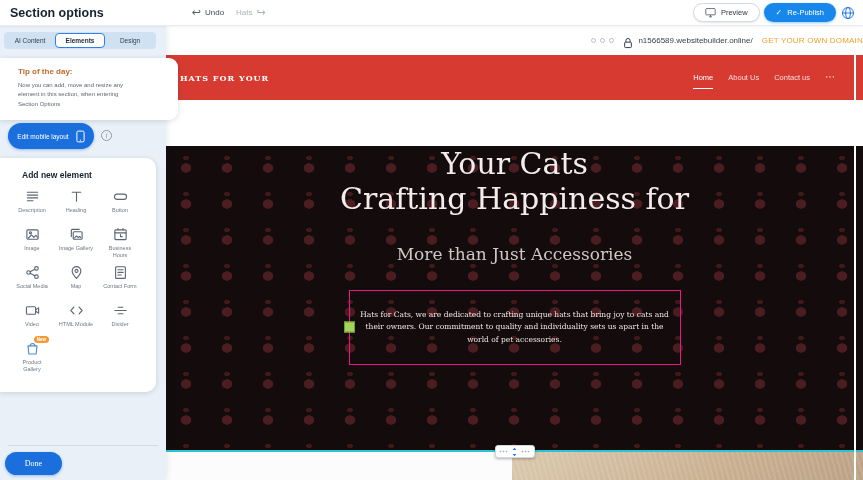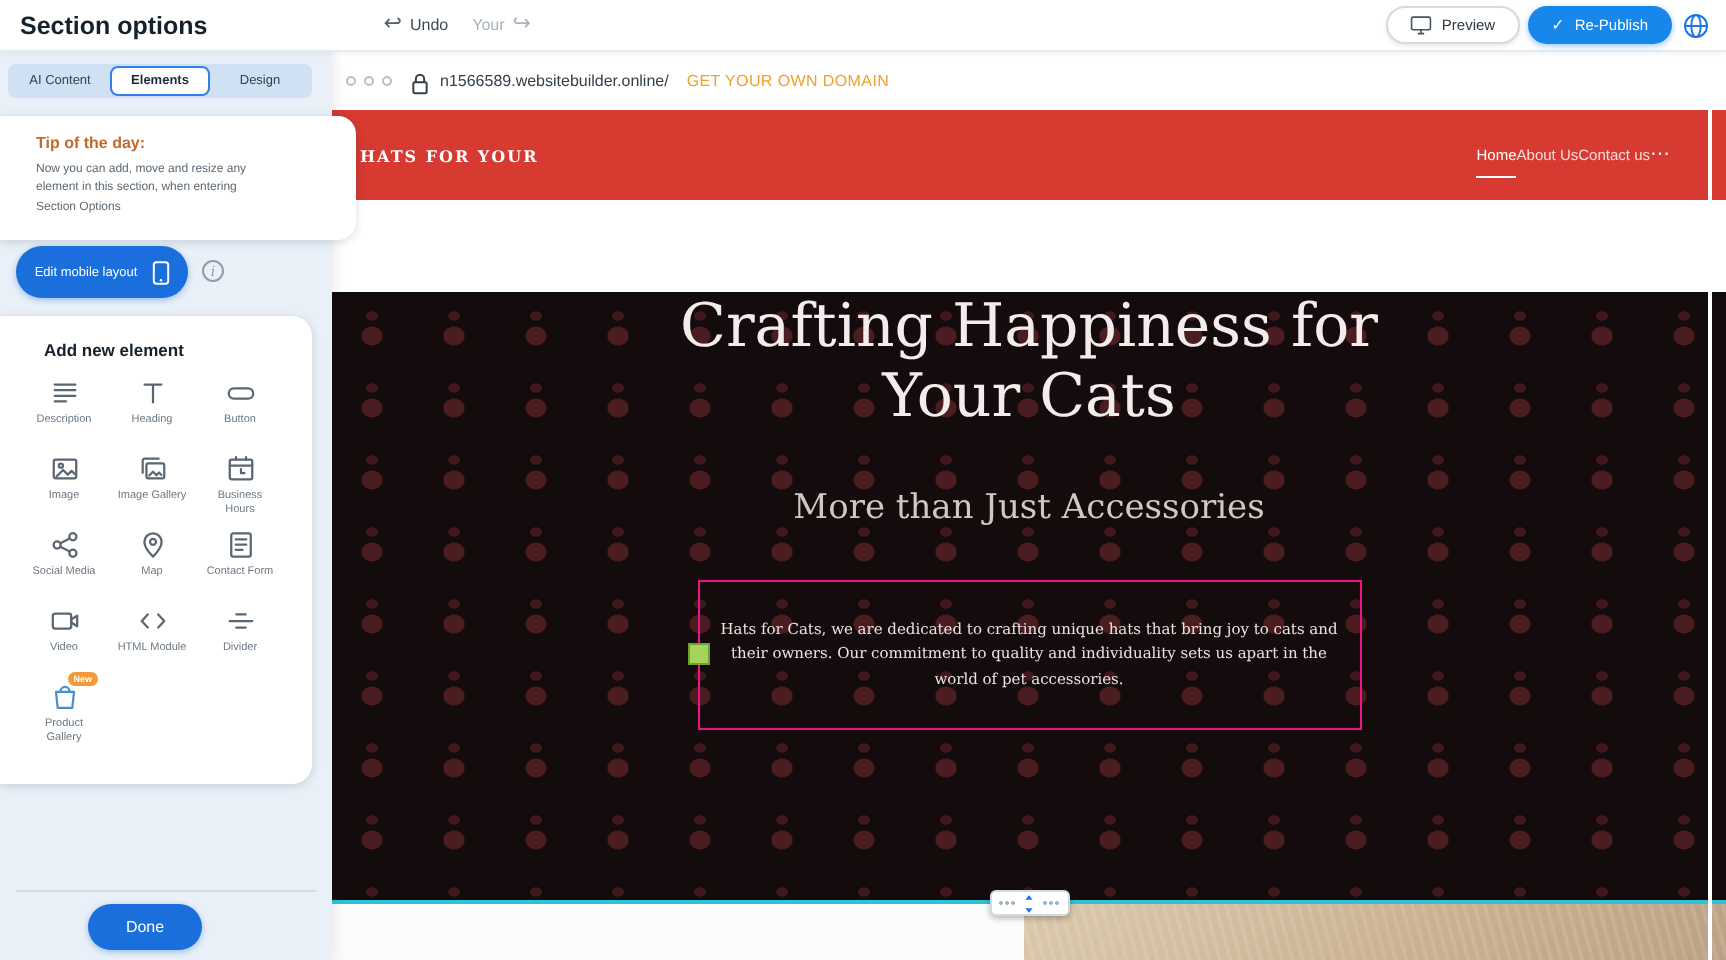--- a/index.html
+++ b/index.html
@@ -60,38 +60,38 @@
   .el-cell svg { width:15px; height:15px; stroke:#5a6672; fill:none; stroke-width:1.2;
                  stroke-linecap:round; stroke-linejoin:round; }
   .el-cell svg.blue { stroke:#4a8fd3; }
   .el-label { font-size:5.5px; color:#6d7984; margin-top:3px; text-align:center; line-height:1.3; max-width:36px; }
   .el-badge { position:absolute; top:-5px; right:4px; background:#f29a38; color:#fff; font-size:4.5px;
               padding:1px 3px; border-radius:5px; font-weight:bold; }
 
   .side-divider { position:absolute; left:8px; right:8px; top:419px; height:1px; background:#d3dae0; }
   .done-btn { position:absolute; left:5px; top:426px; width:57px; height:23px; border-radius:12px;
               border:none; background:#1a6fdd; color:#fff; font-size:8px; cursor:pointer;
-              box-shadow:0 1px 3px rgba(26,111,221,.4); font-family:Liberation Sans, sans-serif;margin-left:39px; }
+              box-shadow:0 1px 3px rgba(26,111,221,.4); font-family:Liberation Serif, serif; }
 
   
   .main { position:absolute; left:166px; top:26px; right:0; bottom:0; background:#fff; }
   .browser-bar { position:absolute; left:0; top:0; right:0; height:29px; background:#fff;
-                 display:flex; align-items:center; padding-left:7px; }
+                 display:flex; align-items:center; padding-left:7px;justify-content:flex-end; }
   .win-dot { width:5px; height:5px; border-radius:50%; border:1px solid #b6c0c9; margin-right:4px; }
   .lock { margin-left:5px; width:10px; height:12px; }
   .lock svg { width:10px; height:12px; stroke:#343f49; fill:none; stroke-width:1.2; }
   .url-text { font-size:8px; color:#333f49; margin-left:5px; }
   .domain-cta { font-size:8px; font-weight:normal; color:#f0a12c; margin-left:9px; letter-spacing:.2px; cursor:pointer; }
 
   .site { position:absolute; left:0; top:29px; right:0; bottom:0; overflow:hidden; }
   .site-header { position:relative; height:45px; background:#d63a31; }
   .site-logo { position:absolute; left:14px; top:50%; transform:translateY(-50%);
                font-family:"DejaVu Serif", serif; font-size:8px; font-weight:bold; color:#fff;
                letter-spacing:1px; cursor:pointer; }
-  .site-nav { position:absolute; right:28px; top:0; height:100%; display:flex; align-items:center; }
+  .site-nav { position:absolute; right:28px; top:0; height:100%; display:flex; align-items:center; gap:15px; }
   .nav-item { font-size:7.5px; color:rgba(255,255,255,.82); padding-bottom:6px; margin-top:6px;
               border-bottom:1.5px solid transparent; cursor:pointer; }
   .nav-item.active { color:#fff; border-bottom-color:#fff; }
   .nav-more { font-size:10px; color:rgba(255,255,255,.9); cursor:pointer; margin-top:-2px; }
 
   .hero { position:relative; height:306px; border-bottom:2px solid #2bc4d4;
           background-color:#140b0c;
           background-image:
             radial-gradient(9px 8px at 20px 22px, #4b1d20 55%, rgba(75,29,32,0) 62%),
             radial-gradient(5px 4px at 20px 12px, #41181b 55%, rgba(65,24,27,0) 62%);
@@ -128,21 +128,21 @@
 <div class="app">
 
   <header class="topbar">
     <div class="tb-title">Section options</div>
     <div class="tb-history">
       <button class="hist-btn">
         <span class="hist-icon">↩</span>
         <span>Undo</span>
       </button>
       <button class="hist-btn disabled">
-        <span>Your</span>
+        <span>Hats</span>
         <span class="hist-icon">↪</span>
       </button>
     </div>
     <div class="tb-actions">
       <button class="preview-btn">
         <svg viewBox="0 0 14 14" fill="none">
           <rect x="1" y="2" width="12" height="8" rx="1"></rect>
             <path d="M5 12.5h4M7 10v2.5"></path>
         </svg>
         <span>Preview</span>
@@ -312,22 +312,22 @@
         <nav class="site-nav">
           <span class="nav-item active">Home</span>
           <span class="nav-item">About Us</span>
           <span class="nav-item">Contact us</span>
           <span class="nav-more">⋯</span>
         </nav>
       </div>
 
       <section class="hero">
         <div class="hero-heading">
+          <div>Your Cats</div>
           <div>Crafting Happiness for</div>
-          <div>Your Cats</div>
         </div>
         <div class="hero-sub">More than Just Accessories</div>
 
         <div class="para-box">
           <span class="green-handle"></span>
           <div class="para-text">Hats for Cats, we are dedicated to crafting unique hats that bring joy to cats and their owners. Our commitment to quality and individuality sets us apart in the world of pet accessories.</div>
         </div>
 
         <div class="section-handle">
           <span class="grip"></span>

